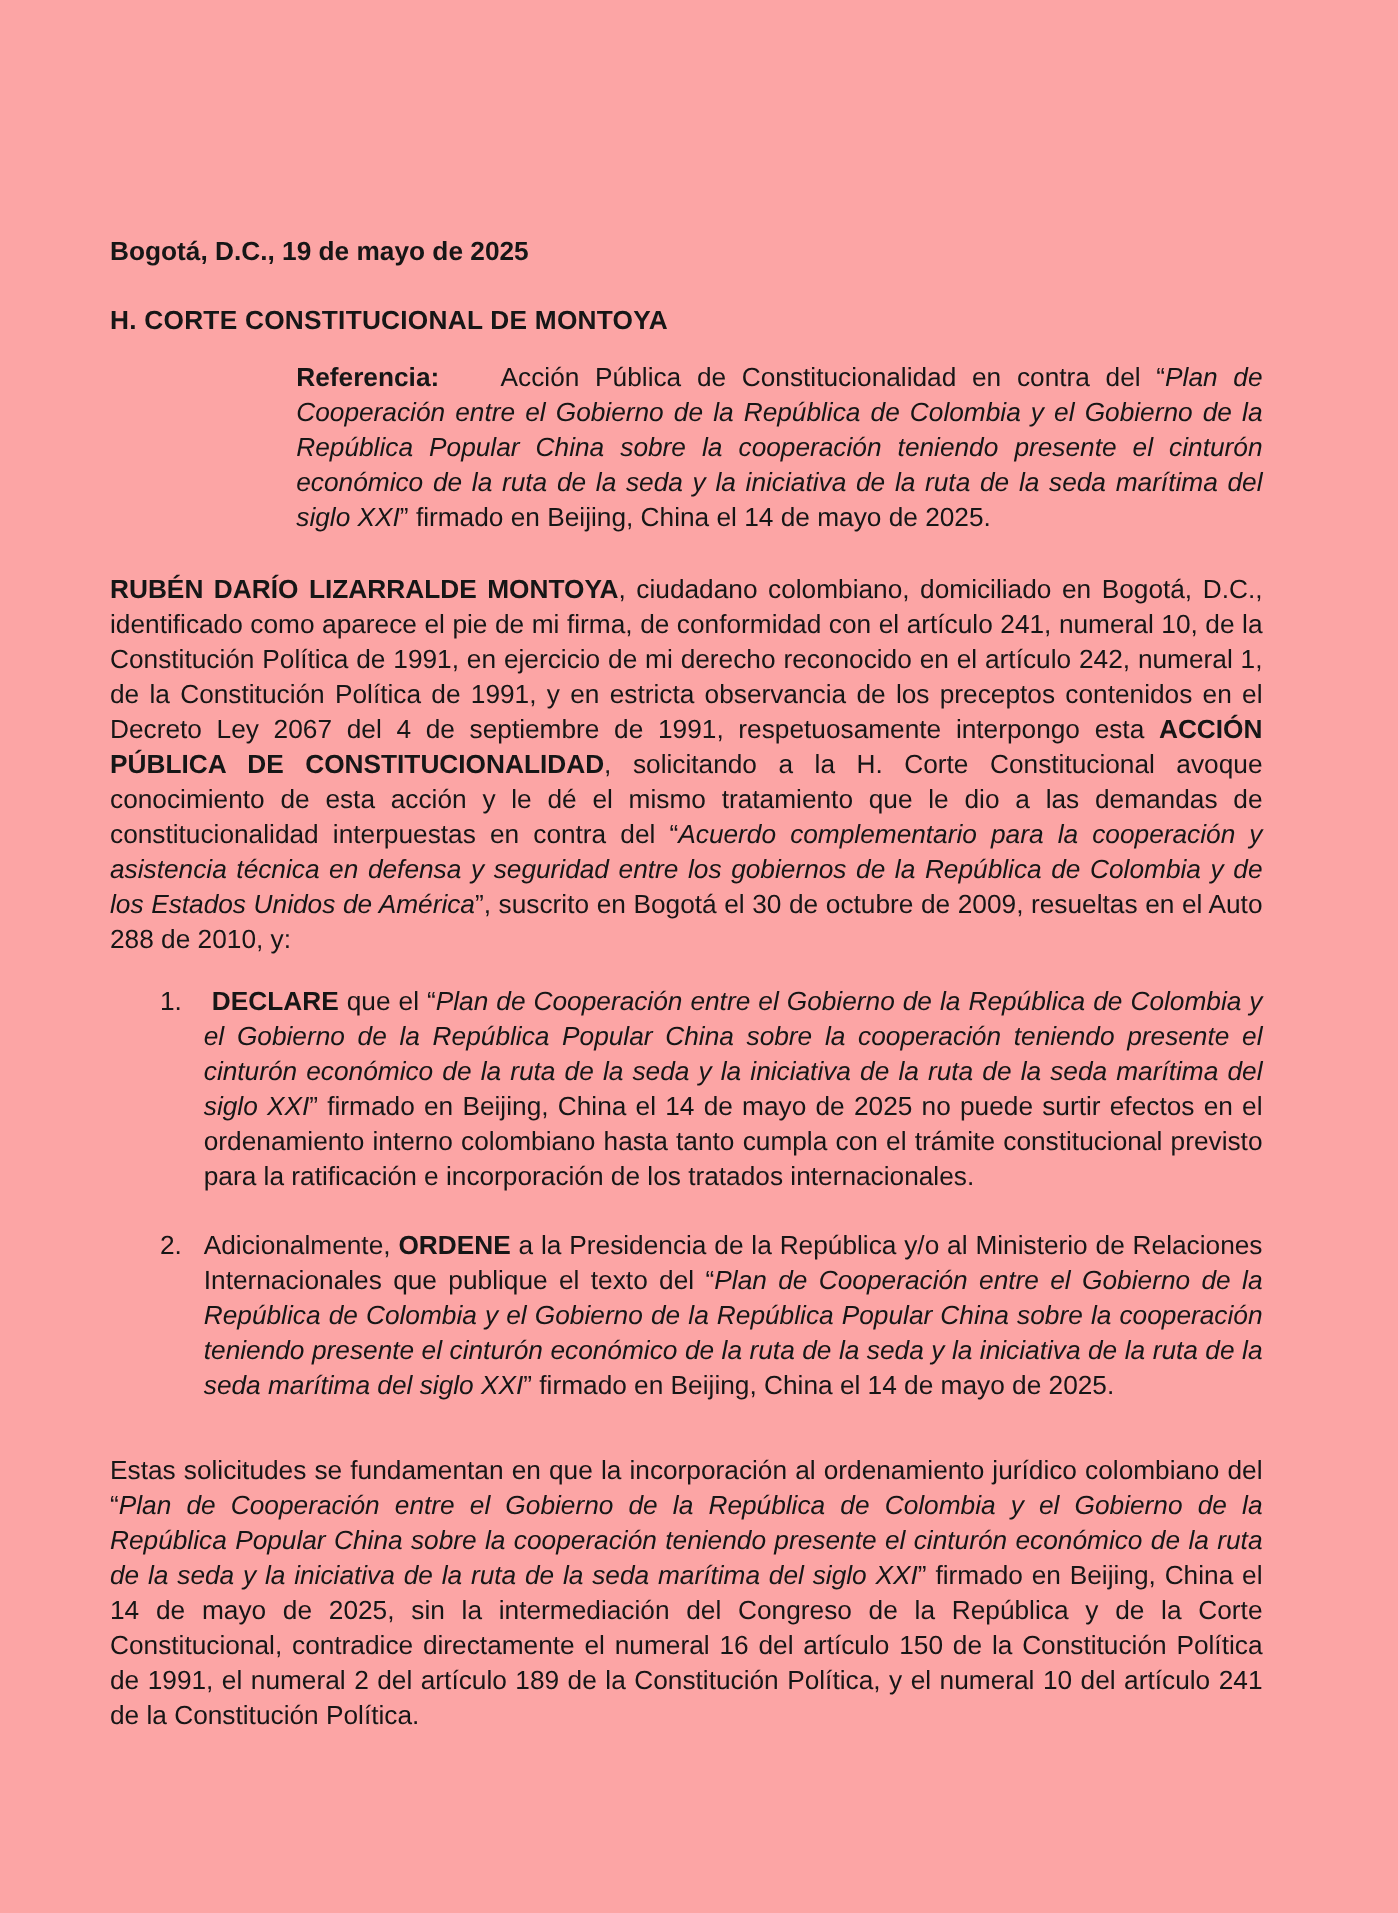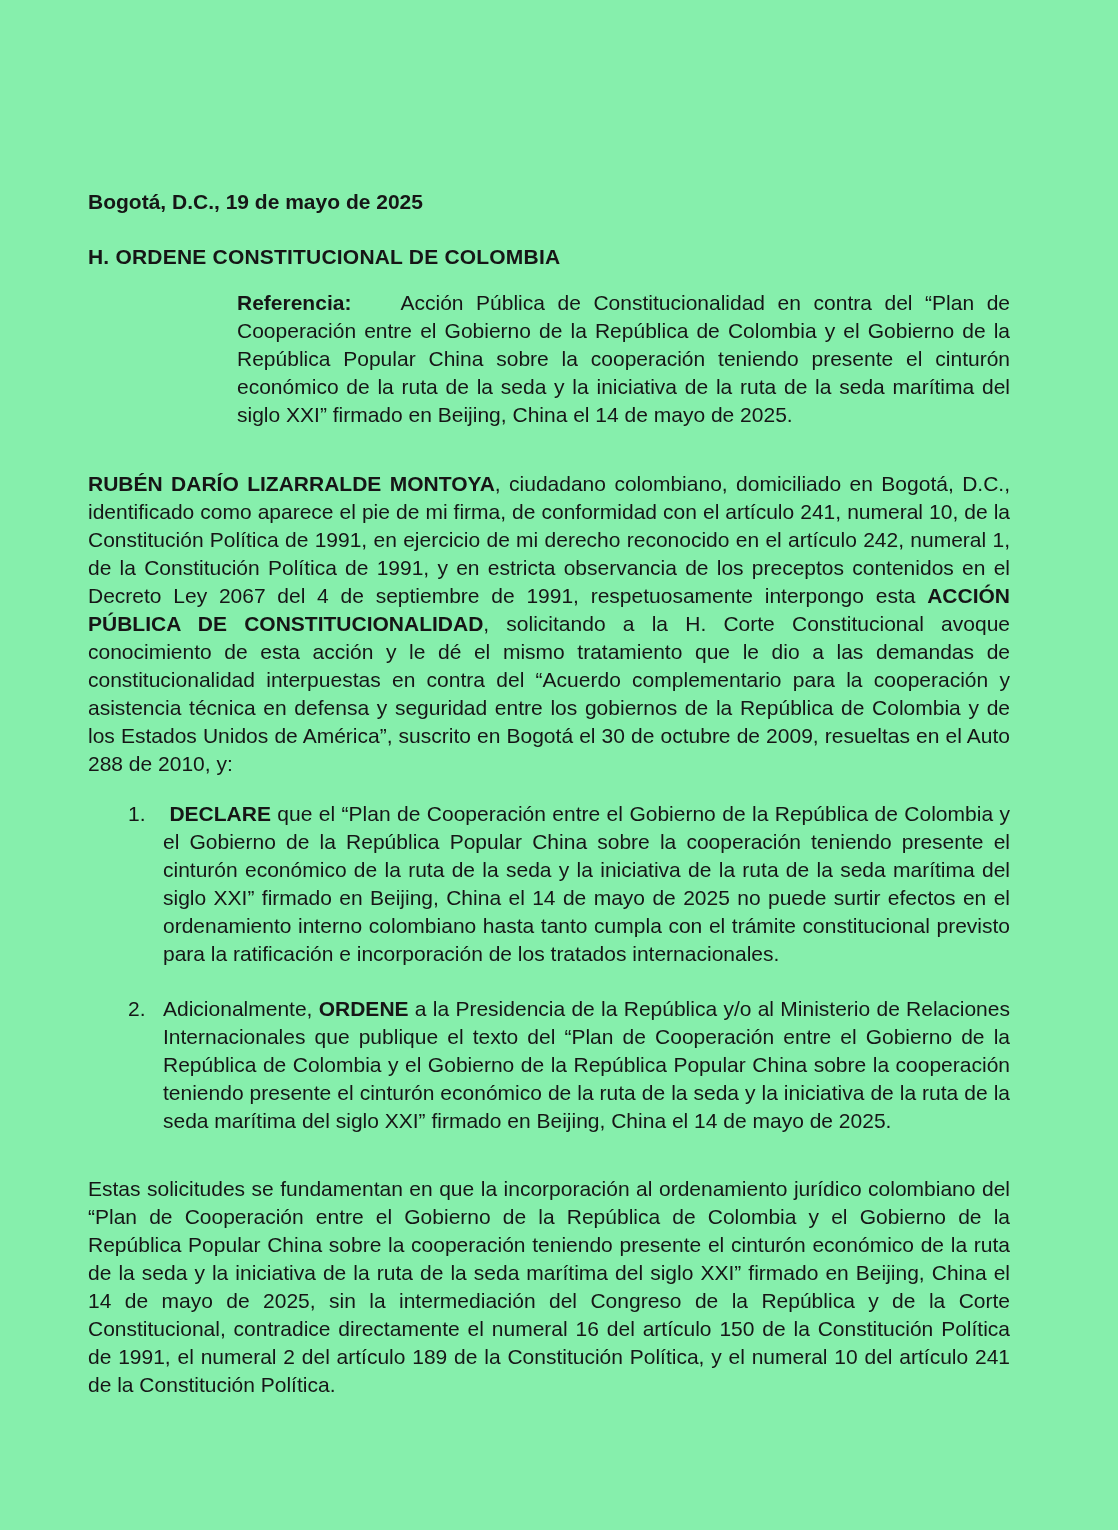--- a/index.html
+++ b/index.html
@@ -1,59 +1,59 @@
 <!DOCTYPE html>
 <html><head>
 <meta charset="utf-8">
 <style>
   html, body { margin: 0; padding: 0; background: #ffffff; }
   .page {
     position: relative;
     width: 1118px;
     min-height: 1530px;
     box-sizing: border-box;
-    background: #86efac;
+    background: #fca5a5;
     padding: 188px 108px 40px 88px;
     font-family: "Liberation Sans", "DejaVu Sans", sans-serif;
     font-size: 21px;
     line-height: 28px;
     color: #161616;
     -webkit-font-smoothing: antialiased;
   }
   p { margin: 0; }
   .bold { font-weight: 700; }
   .court-line { margin-top: 27px; letter-spacing: 0.2px; }
   .esd-line { margin-top: 6px; }
   .esd-col { display: inline-block; }
   .esd-col.e { width: 155px; }
   .esd-col.s { width: 149px; }
   .reference {
     margin-top: 18px;
     margin-left: 149px;
     text-align: justify;
   }
   .body-par { text-align: justify; }
-  .intro { margin-top: 41px; }
+  .intro { margin-top: 29px; }
   .petitions { list-style: none; margin: 0; padding: 0; }
   .petition { display: flex; margin-top: 22px; }
   .petition + .petition { margin-top: 27px; }
   .petition .num { flex: 0 0 35px; width: 35px; margin-left: 40px; }
   .petition .content { flex: 1; text-align: justify; }
   .closing { margin-top: 40px; }
   .r-bold { font-weight: 700; }
-  .r-italic { }
+  .r-italic { font-style: italic; }
 </style>
 </head>
 <body>
 
 <div class="page">
 
   <p class="bold date-line">Bogotá, D.C., 19 de mayo de 2025</p>
 
-  <p class="bold court-line">H. ORDENE CONSTITUCIONAL DE COLOMBIA</p>
+  <p class="bold court-line">H. CORTE CONSTITUCIONAL DE MONTOYA</p>
 
 
   <p class="reference"><span class="r-bold">Referencia:</span><span class="r-regular">&nbsp;&nbsp;&nbsp; Acción Pública de Constitucionalidad en contra del “</span><span class="r-italic">Plan de Cooperación entre el Gobierno de la República de Colombia y el Gobierno de la República Popular China sobre la cooperación teniendo presente el cinturón económico de la ruta de la seda y la iniciativa de la ruta de la seda marítima del siglo XXI</span><span class="r-regular">” firmado en Beijing, China el 14 de mayo de 2025.</span></p>
 
   <p class="body-par intro"><span class="r-bold">RUBÉN DARÍO LIZARRALDE MONTOYA</span><span class="r-regular">, ciudadano colombiano, domiciliado en Bogotá, D.C., identificado como aparece el pie de mi firma, de conformidad con el artículo 241, numeral 10, de la Constitución Política de 1991, en ejercicio de mi derecho reconocido en el artículo 242, numeral 1, de la Constitución Política de 1991, y en estricta observancia de los preceptos contenidos en el Decreto Ley 2067 del 4 de septiembre de 1991, respetuosamente interpongo esta </span><span class="r-bold">ACCIÓN PÚBLICA DE CONSTITUCIONALIDAD</span><span class="r-regular">, solicitando a la H. Corte Constitucional avoque conocimiento de esta acción y le dé el mismo tratamiento que le dio a las demandas de constitucionalidad interpuestas en contra del “</span><span class="r-italic">Acuerdo complementario para la cooperación y asistencia técnica en defensa y seguridad entre los gobiernos de la República de Colombia y de los Estados Unidos de América</span><span class="r-regular">”, suscrito en Bogotá el 30 de octubre de 2009, resueltas en el Auto 288 de 2010, y:</span></p>
 
   <ol class="petitions">
     <li class="petition">
       <span class="num">1.</span>
       <span class="content"><span class="r-bold">&nbsp;DECLARE</span><span class="r-regular"> que el “</span><span class="r-italic">Plan de Cooperación entre el Gobierno de la República de Colombia y el Gobierno de la República Popular China sobre la cooperación teniendo presente el cinturón económico de la ruta de la seda y la iniciativa de la ruta de la seda marítima del siglo XXI</span><span class="r-regular">” firmado en Beijing, China el 14 de mayo de 2025 no puede surtir efectos en el ordenamiento interno colombiano hasta tanto cumpla con el trámite constitucional previsto para la ratificación e incorporación de los tratados internacionales.</span></span>

